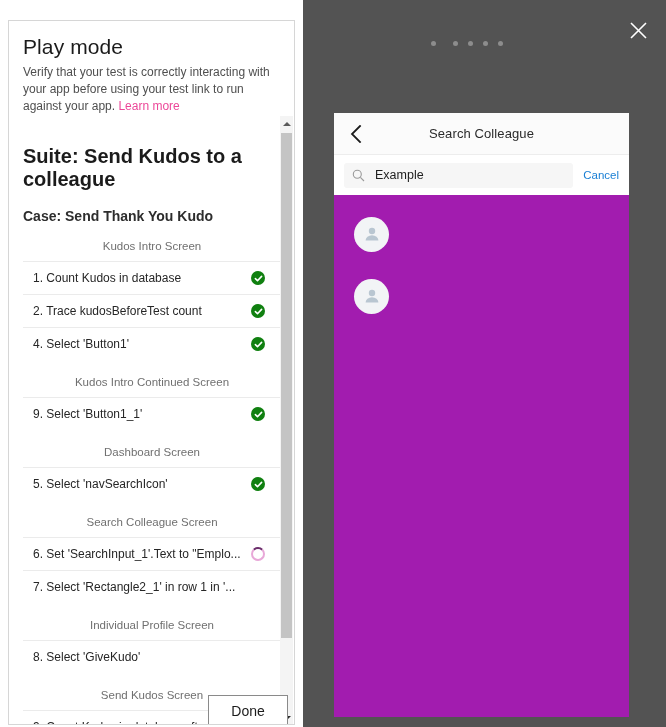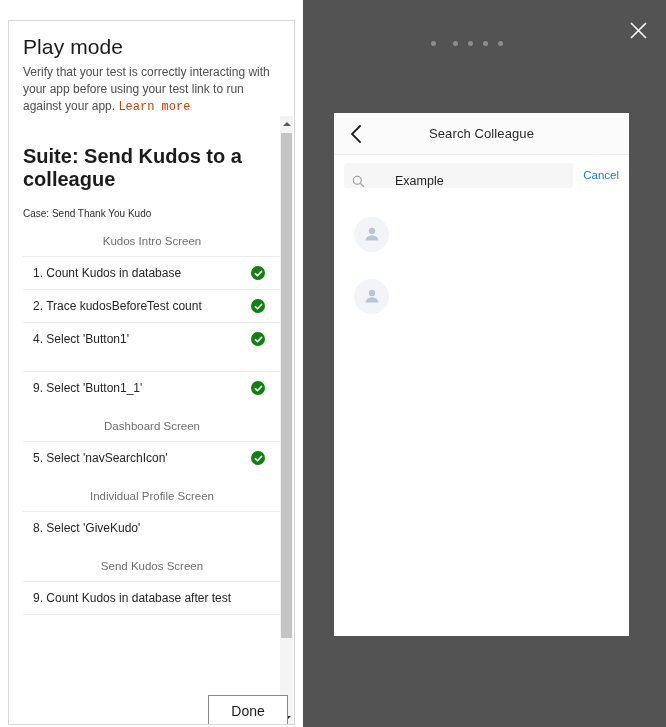--- a/index.html
+++ b/index.html
@@ -63,22 +63,22 @@
     cursor: pointer;
   }
   #close-button svg { display: block; }
 
   
   #phone {
     position: absolute;
     left: 31px;
     top: 113px;
     width: 295px;
-    height: 523px;
-    background: #ffffff;
+    height: 604px;
+    background: #a21caf;
     overflow: hidden;
   }
 
   #app-header {
     position: relative;
     height: 41px;
     background: #fbfbfb;
     border-bottom: 1px solid #ededed;
     display: flex;
     align-items: center;
@@ -105,23 +105,22 @@
     align-items: center;
     padding: 0 10px;
     background: #ffffff;
   }
   #search-box {
     flex: 1;
     height: 25px;
     background: #f6f6f6;
     border-radius: 3px;
     display: flex;
-    align-items: flex-end;
+    align-items: center;
     padding-left: 8px;
-    gap: 20px;
   }
   #search-icon { margin-right: 10px; display: flex; }
   #search-value {
     font-size: 12.5px;
     color: #1f1f1f;
   }
   #cancel-link {
     margin-left: 10px;
     font-size: 11.5px;
     color: #1a7fd4;
@@ -168,24 +167,23 @@
     font-weight: 400;
     margin: 0 0 5px 0;
     letter-spacing: .1px;
   }
   #panel-desc {
     font-size: 12px;
     line-height: 17px;
     color: #4f4f4f;
   }
   #learn-more {
-    color: #c2410c;
+    color: #ec4899;
     text-decoration: none;
     cursor: pointer;
-    font-family: Liberation Mono, monospace;
   }
 
   #scroll-area {
     position: absolute;
     left: 0;
     top: 94px;
     width: 285px;
     height: 610px;
     overflow: hidden;
   }
@@ -198,23 +196,24 @@
     box-sizing: border-box;
   }
 
   #suite-title {
     font-size: 20px;
     font-weight: 700;
     color: #1b1b1b;
     margin: 30px 8px 0 0;
   }
   #case-title {
-    font-size: 10px;
+    font-size: 14px;
     color: #2d2d2d;
     margin: 17px 0 0 0;
+    font-weight: bold;
   }
 
   .screen-group { margin-top: 16px; text-align: center; }
   .screen-label {
     font-size: 11.5px;
     color: #707070;
     padding-bottom: 9px;
   }
   .step-row {
     display: flex;
@@ -416,20 +415,21 @@
                 <span class="step-status">
                   <span class="check-icon">
                     <svg width="9" height="9" viewBox="0 0 9 9">
                       <path d="M1.4 4.6 L3.5 6.7 L7.6 2.4" stroke="#ffffff" stroke-width="1.6" fill="none" stroke-linecap="round" stroke-linejoin="round"></path>
                     </svg>
                   </span>
                 </span>
               </div>
             </div>
             <div class="screen-group">
+              <div class="screen-label">Kudos Intro Continued Screen</div>
               <div class="step-row">
                 <span class="step-text">9. Select 'Button1_1'</span>
                 <span class="step-status">
                   <span class="check-icon">
                     <svg width="9" height="9" viewBox="0 0 9 9">
                       <path d="M1.4 4.6 L3.5 6.7 L7.6 2.4" stroke="#ffffff" stroke-width="1.6" fill="none" stroke-linecap="round" stroke-linejoin="round"></path>
                     </svg>
                   </span>
                 </span>
               </div>
@@ -441,20 +441,33 @@
                 <span class="step-status">
                   <span class="check-icon">
                     <svg width="9" height="9" viewBox="0 0 9 9">
                       <path d="M1.4 4.6 L3.5 6.7 L7.6 2.4" stroke="#ffffff" stroke-width="1.6" fill="none" stroke-linecap="round" stroke-linejoin="round"></path>
                     </svg>
                   </span>
                 </span>
               </div>
             </div>
             <div class="screen-group">
+              <div class="screen-label">Search Colleague Screen</div>
+              <div class="step-row">
+                <span class="step-text">6. Set 'SearchInput_1'.Text to "Emplo...</span>
+                <span class="step-status">
+                  <span class="spinner-icon"></span>
+                </span>
+              </div>
+              <div class="step-row">
+                <span class="step-text">7. Select 'Rectangle2_1' in row 1 in '...</span>
+                <span class="step-status"></span>
+              </div>
+            </div>
+            <div class="screen-group">
               <div class="screen-label">Individual Profile Screen</div>
               <div class="step-row">
                 <span class="step-text">8. Select 'GiveKudo'</span>
                 <span class="step-status"></span>
               </div>
             </div>
             <div class="screen-group">
               <div class="screen-label">Send Kudos Screen</div>
               <div class="step-row">
                 <span class="step-text">9. Count Kudos in database after test</span>

